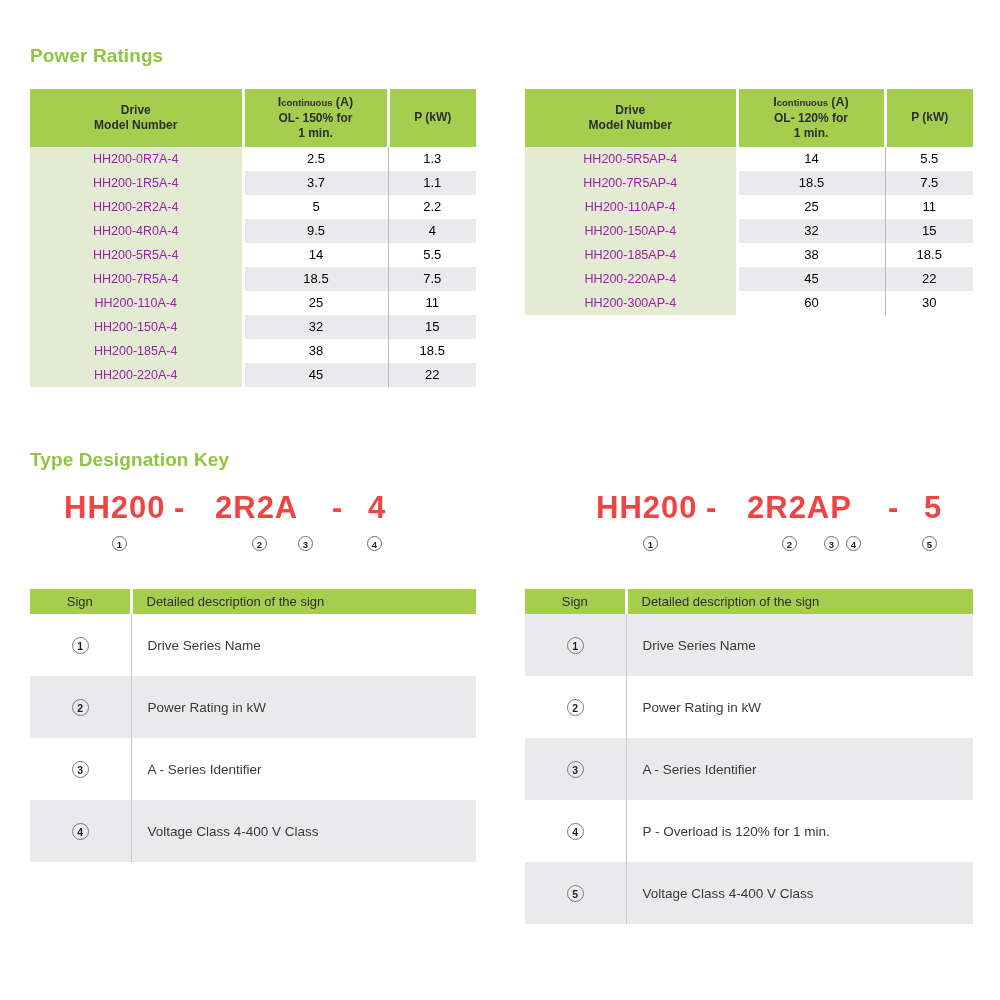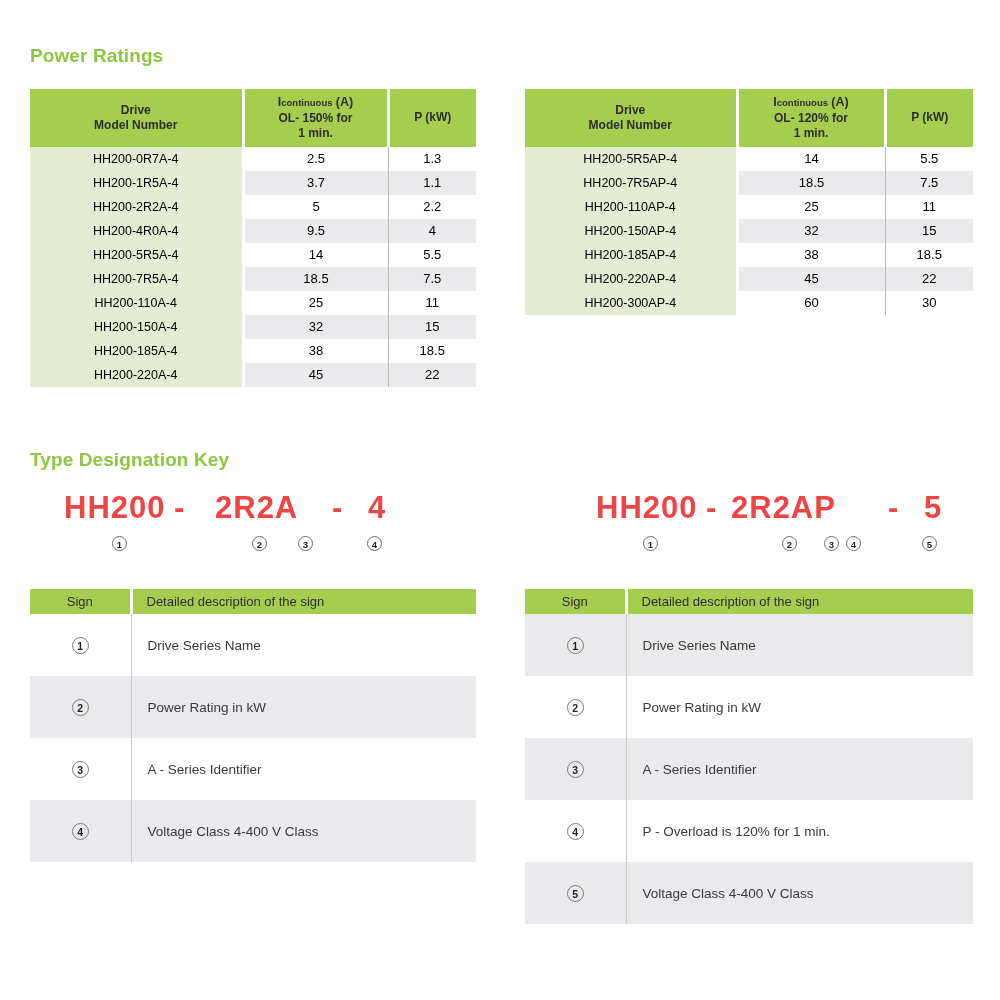--- a/index.html
+++ b/index.html
@@ -57,21 +57,21 @@
     padding: 4px 2px;
     height: 16px;
     border: none;
     font-size: 13px;
     color: #000000;
   }
   .rating-table td.c-model {
     background: #E3EBD2;
     border-right: 3px solid #ffffff;
     font-size: 12.5px;
-    color: #000000;
+    color: #a21caf;
   }
   .rating-table td.c-cur {
     border-right: 1px solid #b9b9b9;
   }
   .rating-table tbody tr.odd td.c-cur,
   .rating-table tbody tr.odd td.c-pkw { background: #ffffff; }
   .rating-table tbody tr.even td.c-cur,
   .rating-table tbody tr.even td.c-pkw { background: #EAEAEC; }
 
   .hdr-line-1 .sm { font-size: 9.5px; font-weight: bold; }
@@ -312,21 +312,21 @@
     <span class="circ" style="left:222px"><span class="circle-num">2</span></span>
     <span class="circ" style="left:268px"><span class="circle-num">3</span></span>
     <span class="circ" style="left:337px"><span class="circle-num">4</span></span>
   </div>
 </div>
 
 <div class="key-block" id="key-block-right">
   <div class="key-code">
     <span class="seg" style="left:71px">HH200</span>
     <span class="seg" style="left:181px">-</span>
-    <span class="seg" style="left:206px">2R2AP</span>
+    <span class="seg" style="left:222px">2R2AP</span>
     <span class="seg" style="left:363px">-</span>
     <span class="seg" style="left:399px">5</span>
   </div>
   <div class="key-marks">
     <span class="circ" style="left:118px"><span class="circle-num">1</span></span>
     <span class="circ" style="left:257px"><span class="circle-num">2</span></span>
     <span class="circ" style="left:299px"><span class="circle-num">3</span></span>
     <span class="circ" style="left:321px"><span class="circle-num">4</span></span>
     <span class="circ" style="left:397px"><span class="circle-num">5</span></span>
   </div>

